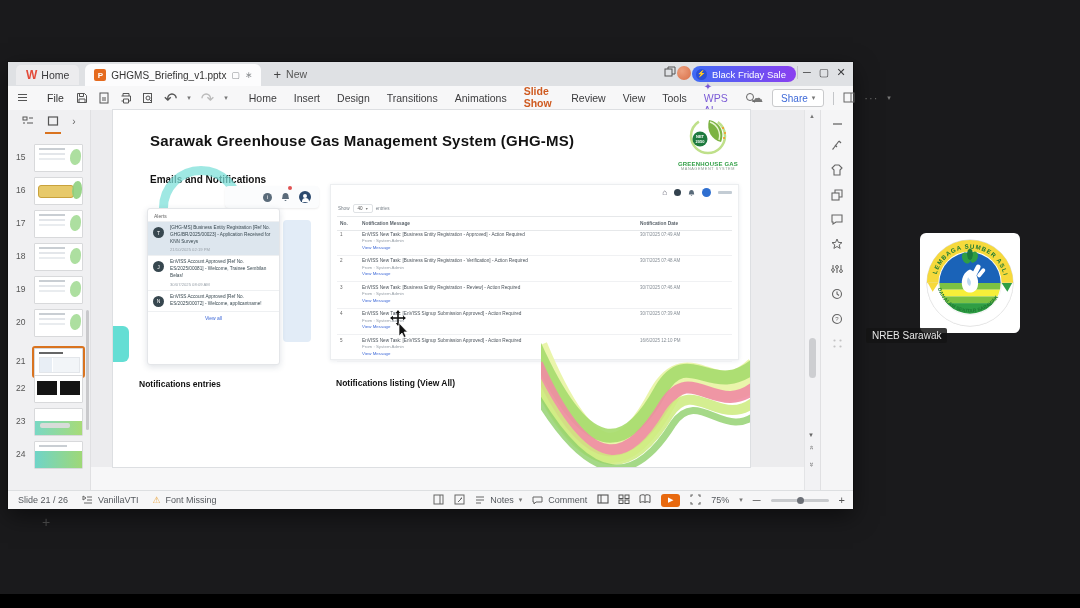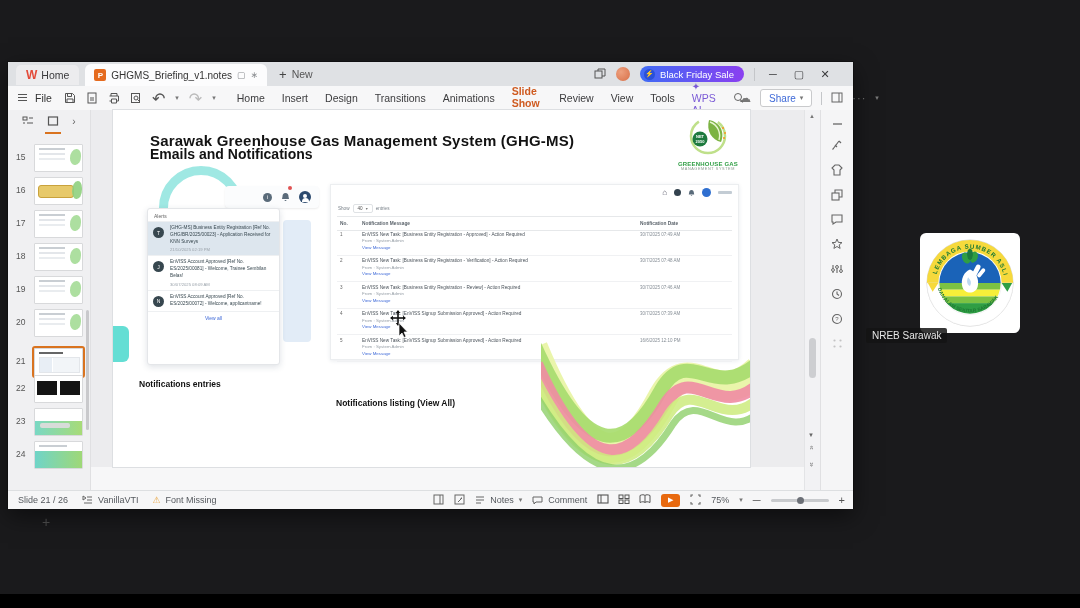--- a/index.html
+++ b/index.html
@@ -14,32 +14,32 @@
   .tabbar{position:absolute;left:0;top:0;width:845px;height:24px;background:#dfe1e4;display:flex;align-items:center;}
   .hometab{display:flex;align-items:center;gap:5px;height:20px;margin:2px 0 0 8px;padding:0 10px;background:#ececee;border-radius:5px 5px 0 0;}
   .wlogo{color:#e34b3a;font-weight:900;font-size:12px;letter-spacing:-1px;}
   .hometab span.lbl{font-size:10.5px;color:#3a3a3c;}
   .doctab{display:flex;align-items:center;gap:5px;height:22px;margin:2px 0 0 6px;padding:0 9px;background:#fcfcfd;border-radius:6px 6px 0 0;min-width:145px;}
   .picon{width:12px;height:12px;background:#e56b1f;color:#fff;border-radius:2px;font-size:8px;font-weight:bold;display:flex;align-items:center;justify-content:center;}
   .doctab .ttl{font-size:10px;color:#333;white-space:nowrap;}
   .tinyic{font-size:9px;color:#8a8d91;}
   .newbtn{display:flex;align-items:center;gap:5px;margin-left:12px;color:#555;font-size:10.5px;}
   .newbtn .plus{font-size:13px;color:#444;}
-  .tab-right{margin-left:auto;display:flex;align-items:center;gap:10px;padding-right:20px;}
+  .tab-right{margin-left:auto;display:flex;align-items:flex-start;gap:1px;padding-right:4px;}
   .stackic svg{display:block;}
   .avatar{width:14px;height:14px;border-radius:50%;background:radial-gradient(circle at 35% 35%,#eda07e,#d86f47);}
   .promo{display:flex;align-items:center;gap:5px;height:16px;padding:0 10px 0 4px;border-radius:9px;
          background:linear-gradient(90deg,#3f6bf5,#8a3ff0);color:#fff;font-size:9.5px;}
   .bolt{width:11px;height:11px;border-radius:50%;background:#2b50d8;color:#ffd94d;font-size:7px;display:flex;align-items:center;justify-content:center;}
   .winctl{font-size:11px;color:#3c3c3e;width:16px;text-align:center;}
   .sep-v{width:1px;height:13px;background:#c4c6c9;}
 
   
   .toolbar{position:absolute;left:0;top:24px;width:845px;height:24px;background:#f7f7f8;border-bottom:1px solid #e3e4e6;display:flex;align-items:center;}
-  .filebtn{display:flex;align-items:flex-start;gap:8px;margin-left:10px;font-size:10.5px;color:#333;}
+  .filebtn{display:flex;align-items:flex-start;gap:20px;margin-left:10px;font-size:10.5px;color:#333;}
   .ham{display:inline-block;width:9px;}
   .ham i{display:block;height:1px;background:#555;margin:2px 0;}
   .ticons{display:flex;align-items:center;gap:10px;margin-left:12px;color:#555;}
   .ticons svg{display:block;}
   .caret{font-size:7px;color:#777;}
   .menus{display:flex;align-items:center;gap:15px;margin-left:20px;font-size:10.5px;color:#3c3c3e;}
   .menus .mi{padding:3px 1px;cursor:default;}
   .menus .mi.active{color:#cf5b21;font-weight:bold;border-bottom:2px solid #cf5b21;}
   .ai{color:#7b5bd6;}
   .ai .spark{color:#7b5bd6;font-size:10px;}
@@ -75,21 +75,21 @@
   .v-green .tbox::before{left:0;right:0;top:12px;bottom:0;background:linear-gradient(90deg,#79d8c4,#a8db77);}
   .v-green .tbox::after{left:5px;top:14px;width:30px;height:5px;background:#d8dcd9;border-radius:2px;}
   .v-green2 .tbox::before{left:0;right:0;top:9px;bottom:0;background:linear-gradient(90deg,#6fd4c8,#9fd877);}
   .v-green2 .tbox::after{left:4px;top:3px;width:28px;height:2px;background:#c9ced3;}
   .addslide{position:absolute;left:34px;top:404px;font-size:14px;color:#444;}
   .tscroll{position:absolute;right:1px;top:200px;width:3px;height:120px;background:#c9c9cc;border-radius:2px;}
 
   
   .slide{position:absolute;left:105px;top:48px;width:637px;height:357px;background:#fff;box-shadow:0 0 0 1px #dddfe2;overflow:hidden;}
   .s-title{position:absolute;left:37px;top:22px;font-size:15px;font-weight:bold;color:#121212;letter-spacing:.2px;}
-  .s-sub{position:absolute;left:37px;top:36px;font-size:14px;font-weight:bold;color:#121212;}
+  .s-sub{position:absolute;left:37px;top:64px;font-size:10px;font-weight:bold;color:#121212;}
   .s-logo{position:absolute;left:560px;top:6px;width:70px;text-align:center;}
   .s-logo .nm1{font-size:6px;font-weight:bold;color:#2f9e44;letter-spacing:.2px;margin-top:1px;}
   .s-logo .nm2{font-size:3.8px;color:#8a9a8e;letter-spacing:.6px;}
 
   
   .deco-ring{position:absolute;left:46px;top:56px;width:66px;height:66px;border:9px solid #7fe0da;border-radius:50%;opacity:.75;}
   .deco-blob{position:absolute;left:-10px;top:216px;width:26px;height:36px;background:#64ded4;border-radius:6px;}
   .deco-strip{position:absolute;left:170px;top:110px;width:28px;height:122px;background:#e2ecf7;border-radius:4px;}
   .icostrip{position:absolute;left:112px;top:76px;width:86px;height:22px;background:#fbfcfd;border-radius:4px;display:flex;align-items:center;justify-content:flex-end;gap:9px;padding-right:8px;box-shadow:0 1px 2px rgba(0,0,0,.08);}
   .ic-info{width:9px;height:9px;border-radius:50%;background:#5a6b7a;color:#fff;font-size:6px;display:flex;align-items:center;justify-content:center;}
@@ -125,21 +125,21 @@
   .trow{display:flex;border-bottom:1px solid #f908;border-bottom:1px solid #f0f1f3;padding:2.5px 0 2px 0;min-height:21px;}
   .trow .no{width:22px;padding-left:3px;font-size:4.6px;color:#666;}
   .trow .mid{flex:1;padding-right:4px;}
   .trow .msg{font-size:4.7px;color:#4a525a;line-height:1.4;}
   .trow .frm{font-size:4.4px;color:#98a0a8;line-height:1.5;}
   .trow .lnk{font-size:4.4px;color:#3f6ad8;line-height:1.5;}
   .trow .dt{width:92px;font-size:4.5px;color:#858d95;}
 
   .cap{position:absolute;font-size:8.5px;font-weight:bold;color:#121212;}
   .cap.l{left:26px;top:269px;}
-  .cap.r{left:223px;top:268px;margin-top:20px;}
+  .cap.r{left:223px;top:268px;}
 
   .waves{position:absolute;left:428px;top:232px;width:210px;height:126px;}
   .cursor{position:absolute;left:276px;top:200px;}
 
   
   .vscroll{position:absolute;left:796px;top:48px;width:16px;height:380px;background:#f2f2f4;border-left:1px solid #e3e4e6;}
   .vscroll .up{position:absolute;left:4px;top:3px;font-size:6px;color:#777;}
   .vscroll .thumb{position:absolute;left:4px;top:228px;width:7px;height:40px;background:#cdced1;border-radius:4px;}
   .vscroll .navgrp{position:absolute;left:3px;top:322px;display:flex;flex-direction:column;gap:6px;align-items:center;color:#666;}
   .vscroll .navgrp span{font-size:6px;}
@@ -173,21 +173,21 @@
 
   <div class="win">
 
     <div class="tabbar">
       <div class="hometab">
         <span class="wlogo">W</span>
         <span class="lbl">Home</span>
       </div>
       <div class="doctab">
         <span class="picon">P</span>
-        <span class="ttl">GHGMS_Briefing_v1.notes</span>
+        <span class="ttl">GHGMS_Briefing_v1.pptx</span>
         <span class="tinyic">▢</span>
         <span class="tinyic">∗</span>
       </div>
       <div class="newbtn">
         <span class="plus">+</span>
         <span>New</span>
       </div>
       <div class="tab-right">
         <span class="stackic">
           <svg width="12" height="12" viewBox="0 0 12 12">

